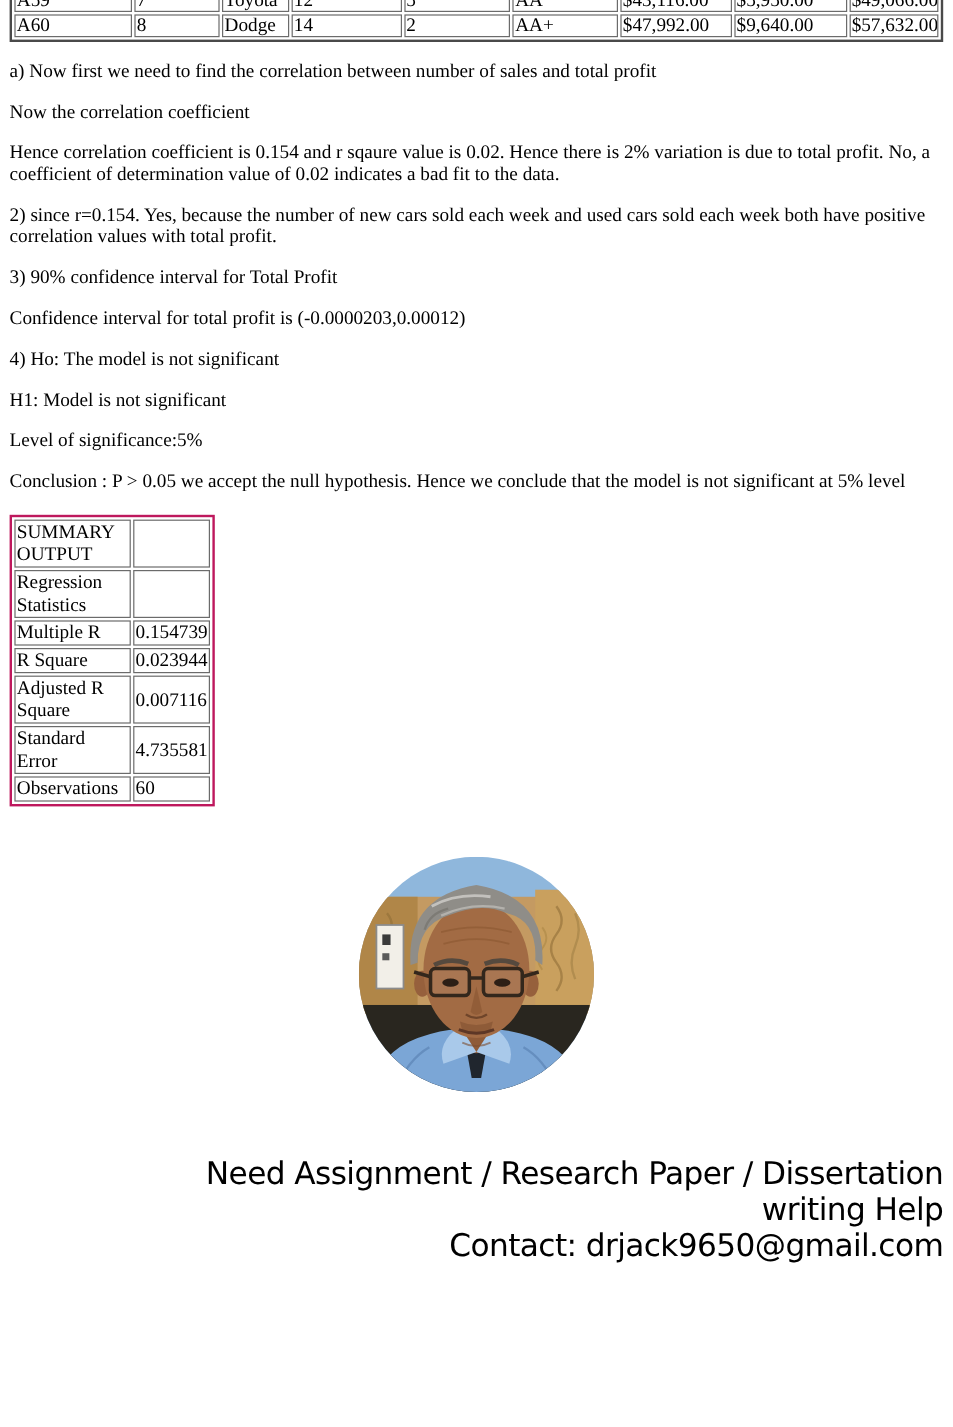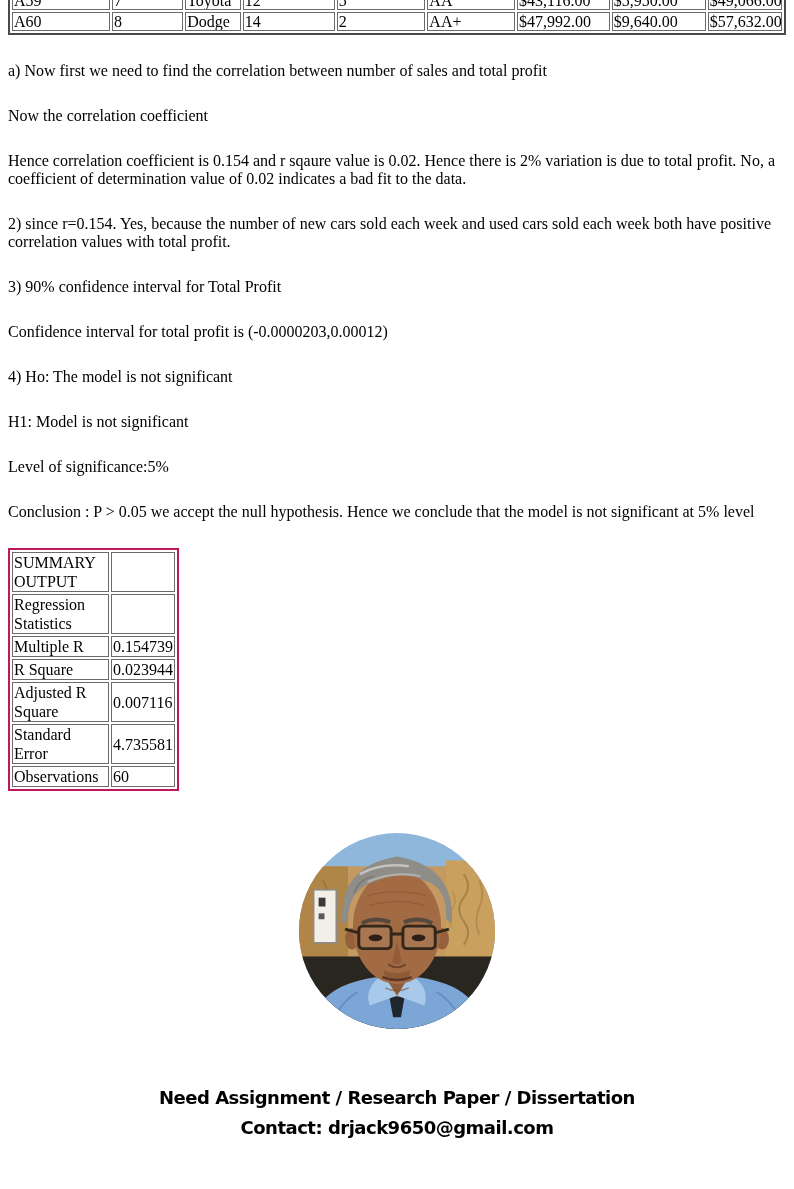--- a/index.html
+++ b/index.html
@@ -47,21 +47,21 @@
   .car-table col.c8 { width: 91px; }
   .car-table col.c9 { width: 72px; }
 
   
   h3.solution-heading {
     font-size: 18.5px;
     margin: 19px 0 17px 0;
     font-weight: bold;
   }
   .solution-paragraphs p {
-    margin: 27px 0;
+    margin: 16px 0;
     line-height: 18px;
   }
 
   
   .summary-table {
     border-collapse: separate;
     border-spacing: 2px;
     border: 2px solid #be185d;
     margin-top: 18px;
   }
@@ -81,24 +81,24 @@
     height: 196px;
     margin: 42px auto 0 auto;
     border-radius: 50%;
     overflow: hidden;
   }
   .avatar-wrap svg { display: block; width: 196px; height: 196px; }
 
   
   .footer-heading {
     margin-top: 54px;
-    text-align: center;
+    text-align: right;
     font-family: "DejaVu Sans", "Liberation Sans", sans-serif;
-    font-weight: bold;
-    font-size: 18px;
+    font-weight: normal;
+    font-size: 26px;
     line-height: 30px;
     letter-spacing: -0.5px;
     color: #000;
   }
 </style>
 </head>
 <body>
 
 <div class="page">
 
@@ -245,16 +245,17 @@
 
       <path d="M86 140 Q100 146 114 140 L112 148 Q100 152 88 148 Z" fill="#7d4e30" opacity="0.55"></path>
       <path d="M85 147 Q100 153 115 147" stroke="#5d3726" stroke-width="2.5" fill="none"></path>
 
       <path d="M88 158 Q100 164 112 158" stroke="#7d4e30" stroke-width="1.5" fill="none" opacity="0.6"></path>
     </svg>
   </div>
 
   <div class="footer-heading">
       <div>Need Assignment / Research Paper / Dissertation</div>
+      <div>writing Help</div>
       <div>Contact: drjack9650@gmail.com</div>
     </div>
 
 </div>
 
 </body></html>

